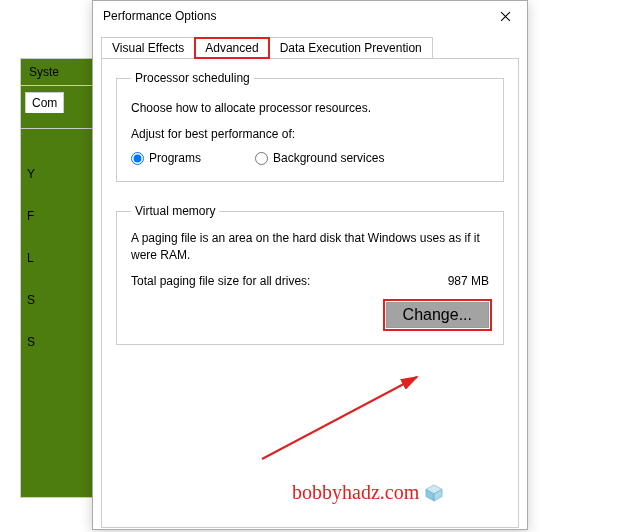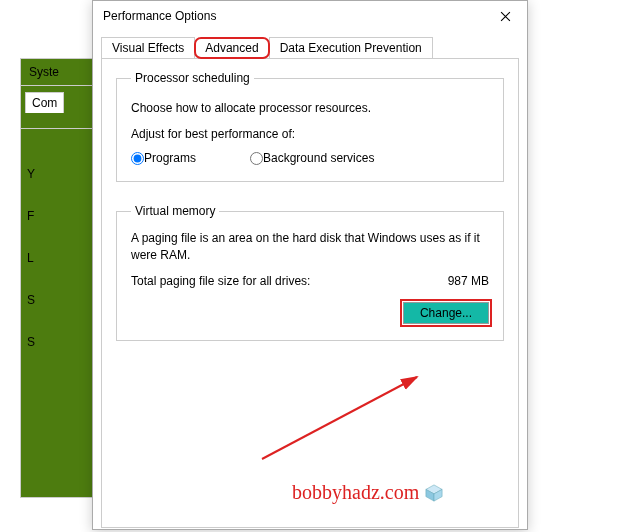--- a/index.html
+++ b/index.html
@@ -83,21 +83,20 @@
     border: 1px solid #ccc;
     border-bottom: none;
     background: #fff;
     font-size: 12px;
     cursor: pointer;
     margin-right: -1px;
     position: relative;
   }
   .tab.active {
     z-index: 2;
-    border-radius: 7px;
   }
   .tab-highlight {
     border: 2px solid #d22 !important;
     padding: 2px 9px;
   }
   .tab-body {
     margin: -1px 8px 8px 8px;
     border: 1px solid #ccc;
     height: 470px;
     padding: 12px 14px;
@@ -115,39 +114,40 @@
   }
   .desc { margin: 6px 0 12px 0; }
   .adjust-label { margin: 0 0 10px 0; }
   .radio-row {
     display: flex;
     gap: 54px;
   }
   .radio-opt {
     display: flex;
     align-items: center;
+    gap: 5px;
     cursor: pointer;
   }
   .radio-opt input { margin: 0; }
 
   .vm-desc { margin: 2px 0 10px 0; line-height: 1.4; }
   .vm-row {
     display: flex;
     justify-content: space-between;
     margin: 4px 0 14px 0;
   }
   .change-row {
     display: flex;
     justify-content: flex-end;
   }
   .change-btn {
-    background: #14b8a6;
+    background: #a3a3a3;
     border: 1px solid #999;
     padding: 3px 16px;
-    font-size: 12px;
+    font-size: 16px;
     font-family: inherit;
     cursor: pointer;
     outline: 2px solid #d22;
     outline-offset: 1px;
   }
 
   
   .arrow {
     position: absolute;
     left: 150px;

